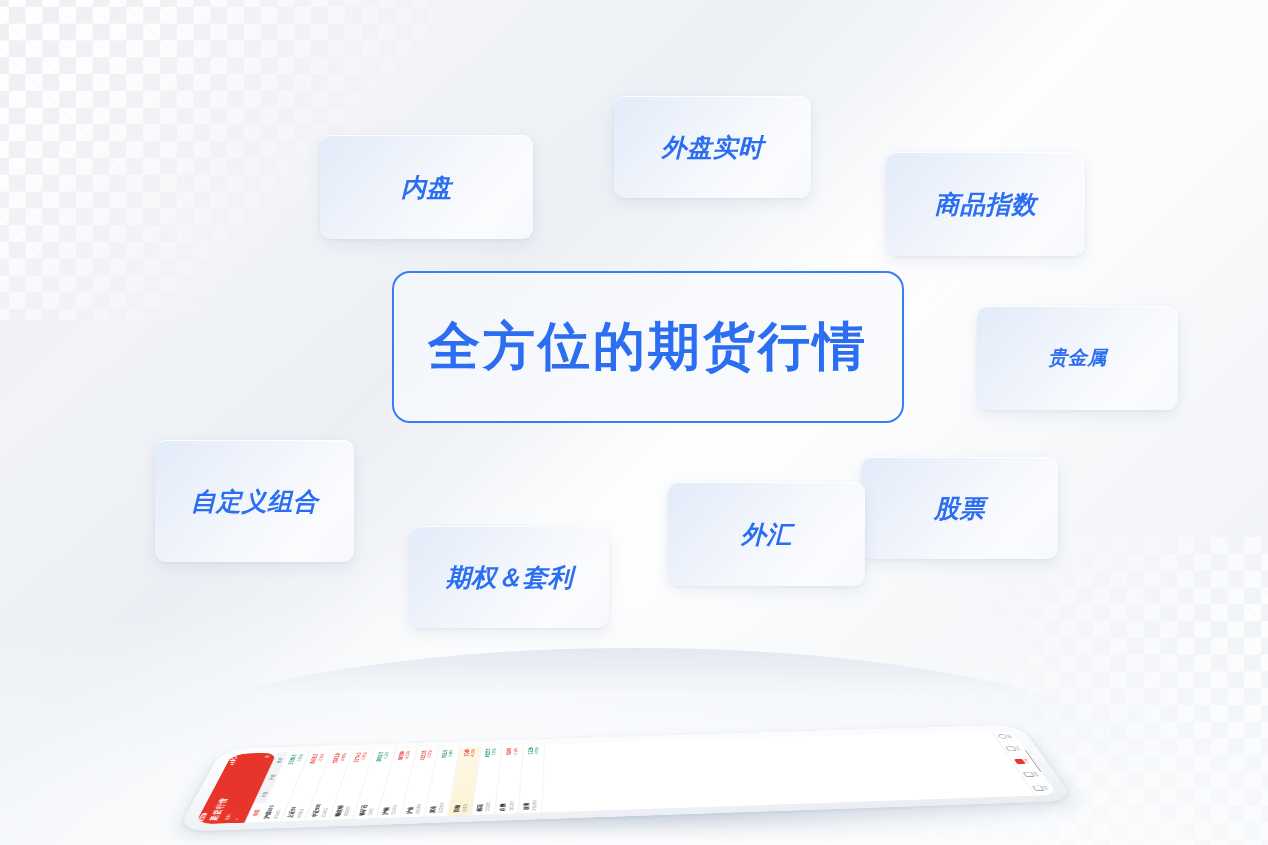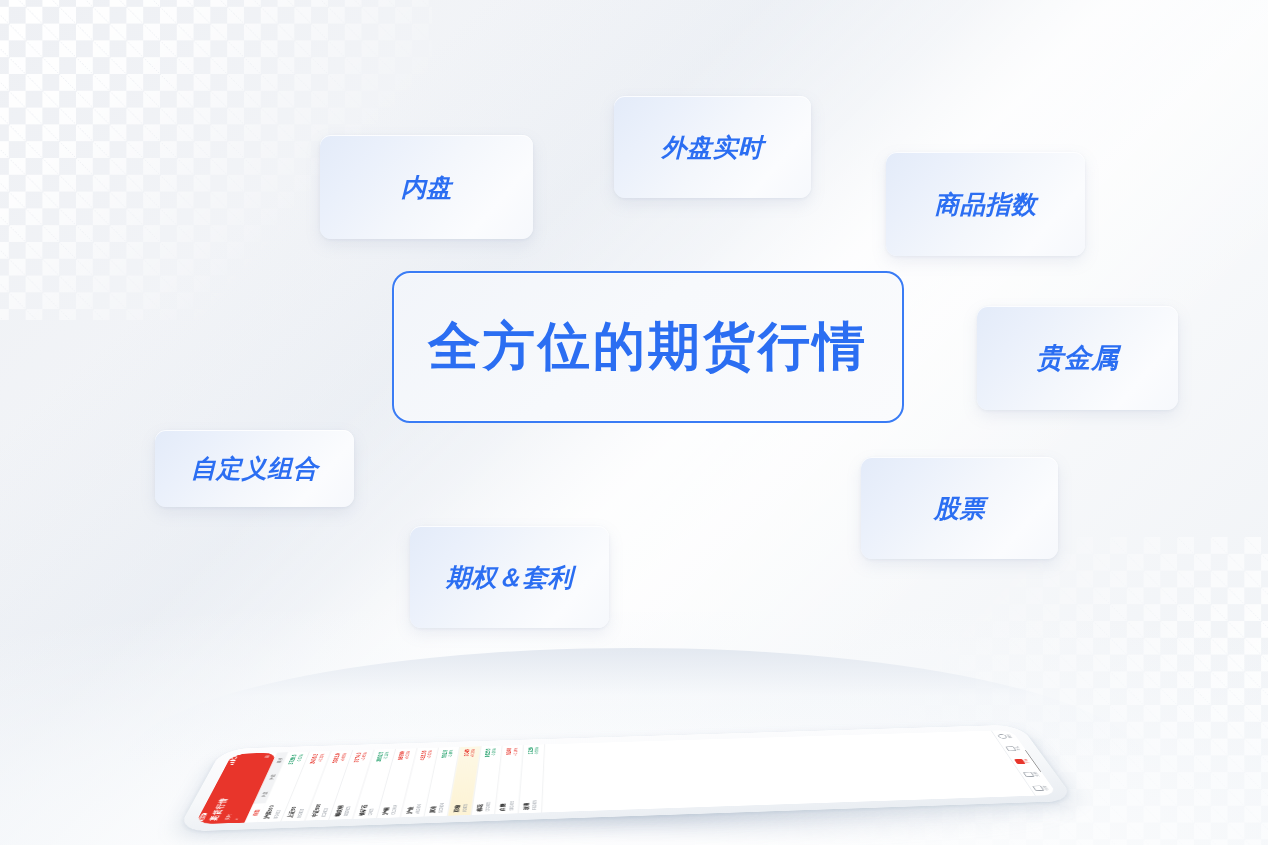--- a/index.html
+++ b/index.html
@@ -190,36 +190,39 @@
 
   <div class="card" style="left:614px;top:96px;width:197px;height:102px;font-size:25px;">
     <span>外盘实时</span>
   </div>
 
   <div class="card" style="left:886px;top:152px;width:199px;height:104px;font-size:25px;">
     <span>商品指数</span>
   </div>
 
 
-  <div class="card" style="left:977px;top:306px;width:201px;height:104px;font-size:27px;">
+  <div class="card" style="left:977px;top:306px;width:201px;height:104px;font-size:19px;">
     <span>贵金属</span>
   </div>
 
-  <div class="card" style="left:155px;top:430px;width:199px;height:77px;font-size:25px;align-items:center;">
+  <div class="card" style="left:155px;top:440px;width:199px;height:122px;font-size:25px;align-items:center;">
     <span>自定义组合</span>
   </div>
 
   <div class="card" style="left:861px;top:457px;width:197px;height:102px;font-size:25px;">
     <span>股票</span>
   </div>
 
   <div class="card" style="left:410px;top:526px;width:199px;height:102px;font-size:25px;">
     <span>期权＆套利</span>
   </div>
 
+  <div class="card" style="left:668px;top:482px;width:197px;height:104px;font-size:25px;">
+    <span>外汇</span>
+  </div>
 
   <div class="hero">
     <span class="hero-text">全方位的期货行情</span>
   </div>
 
   <div class="device-wrap">
     <div class="device-shadow"></div>
     <div class="device">
       <div class="screen">
         <div class="screen-inner">

